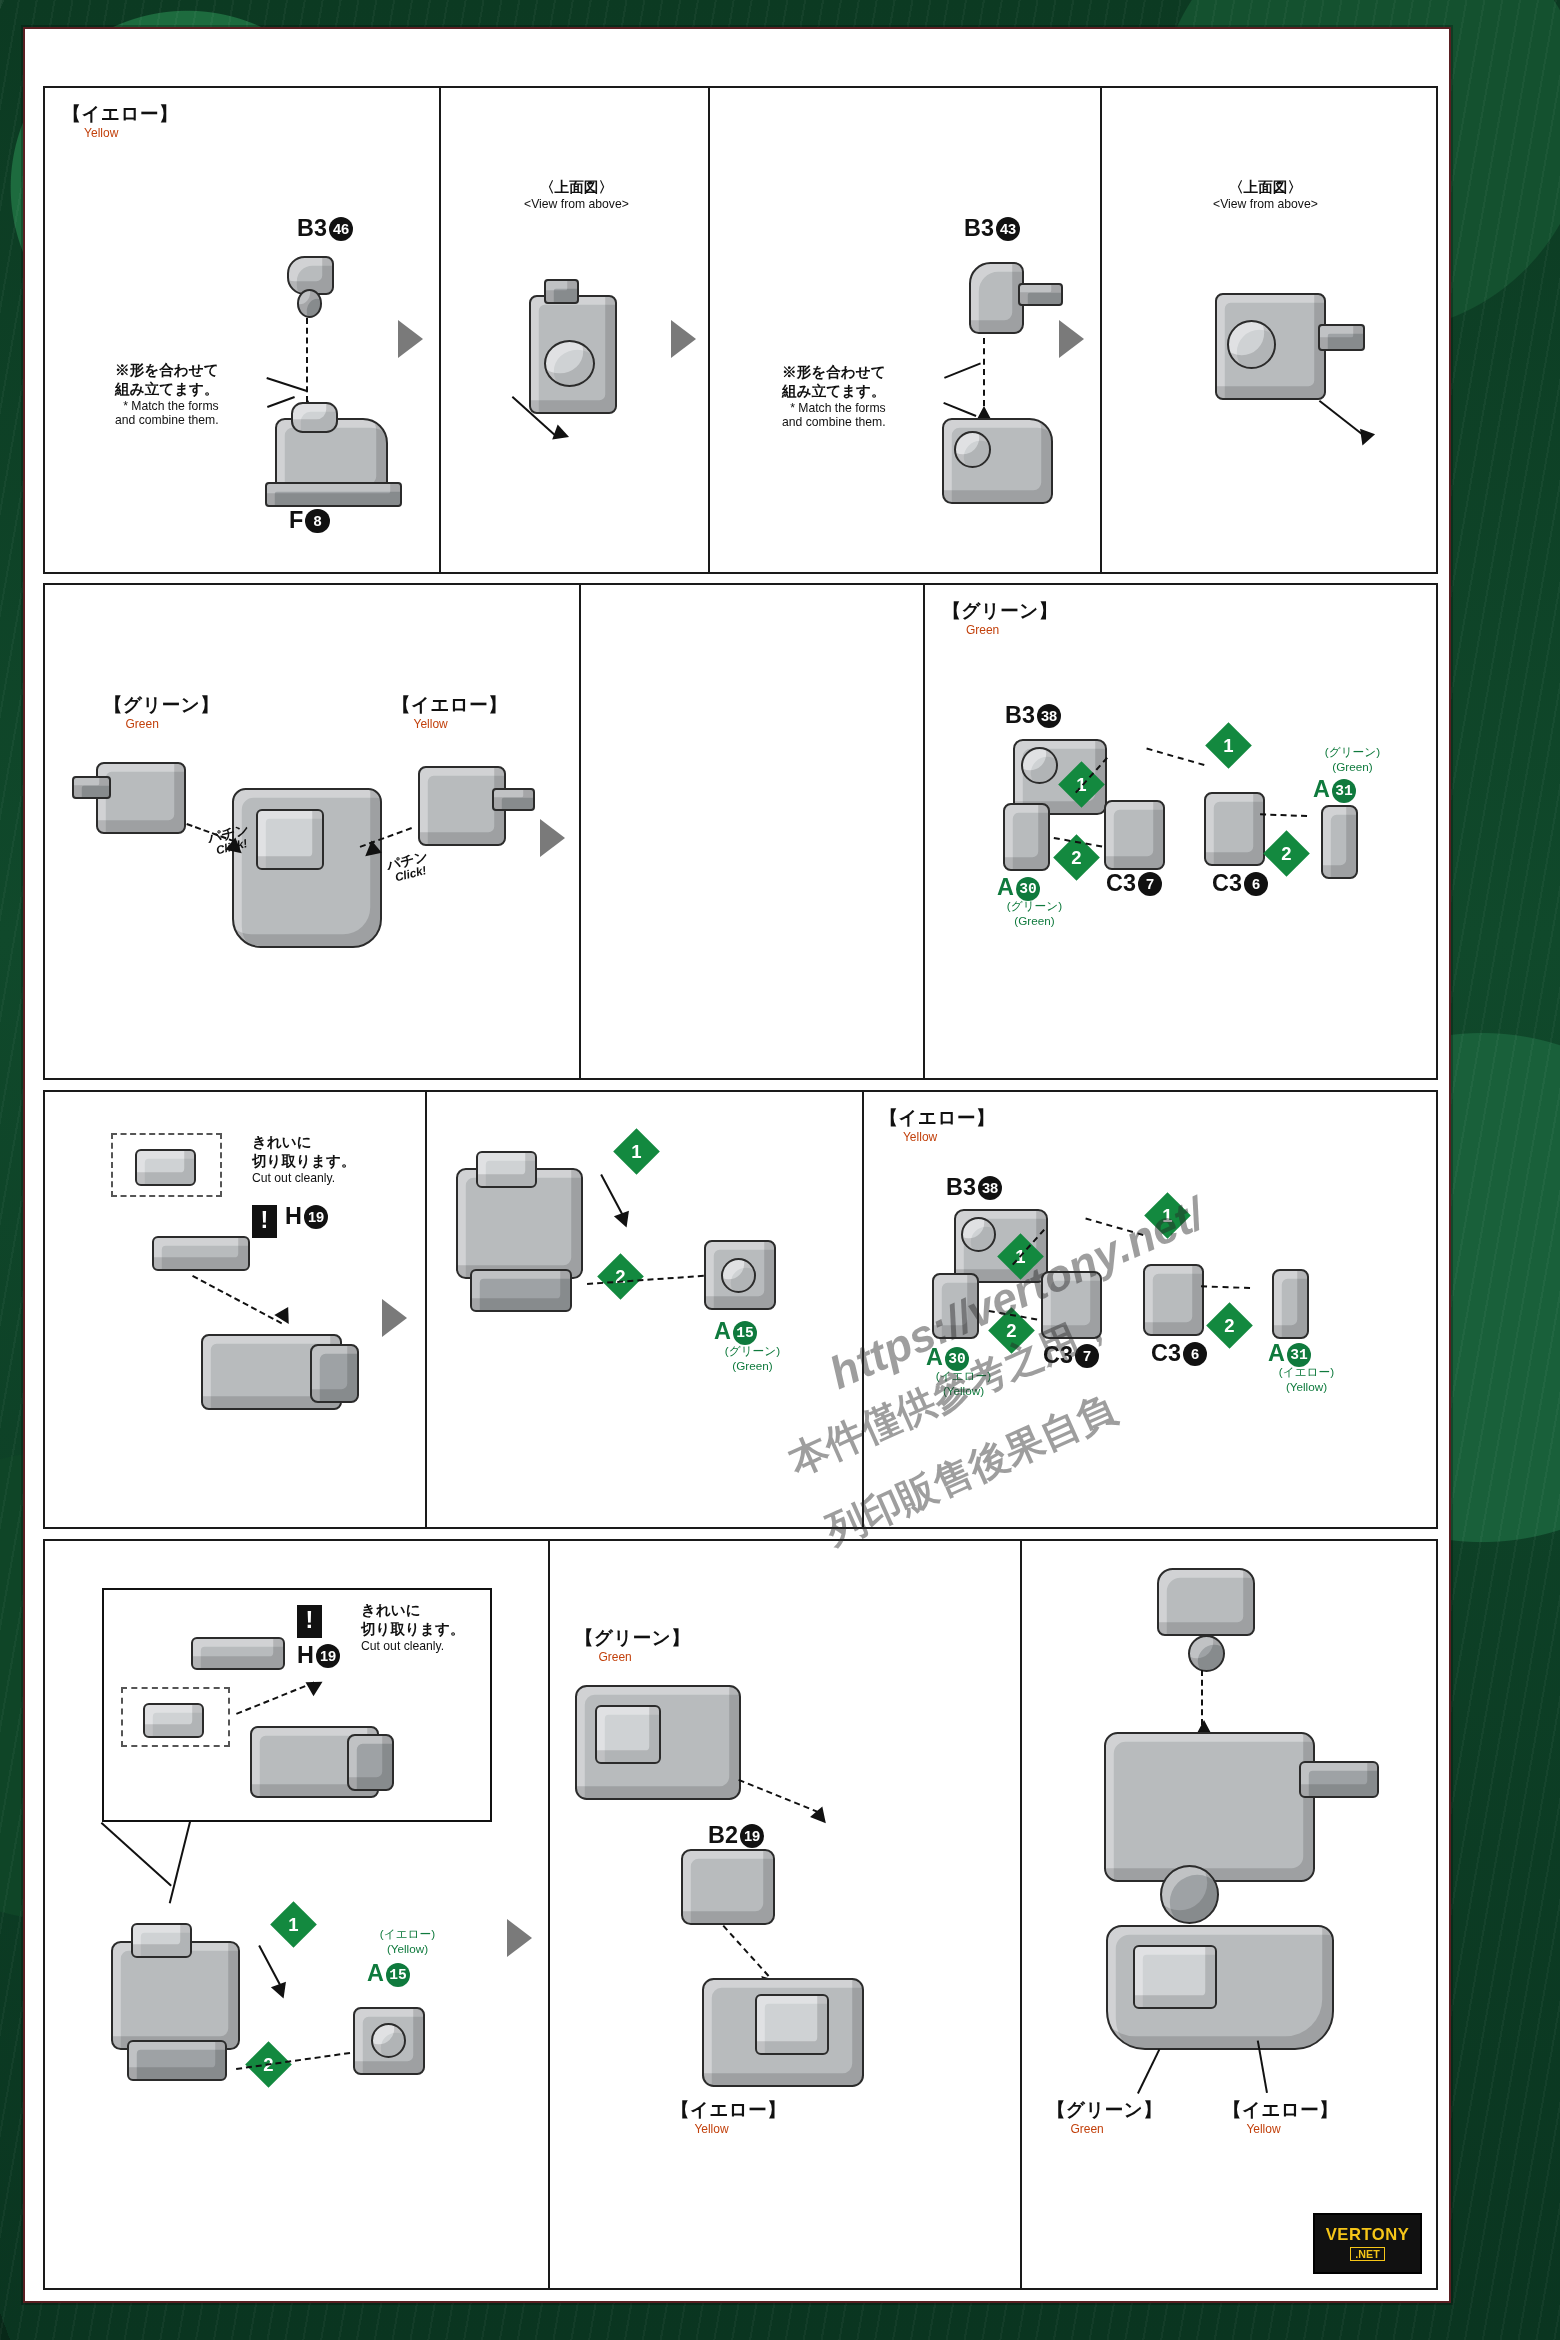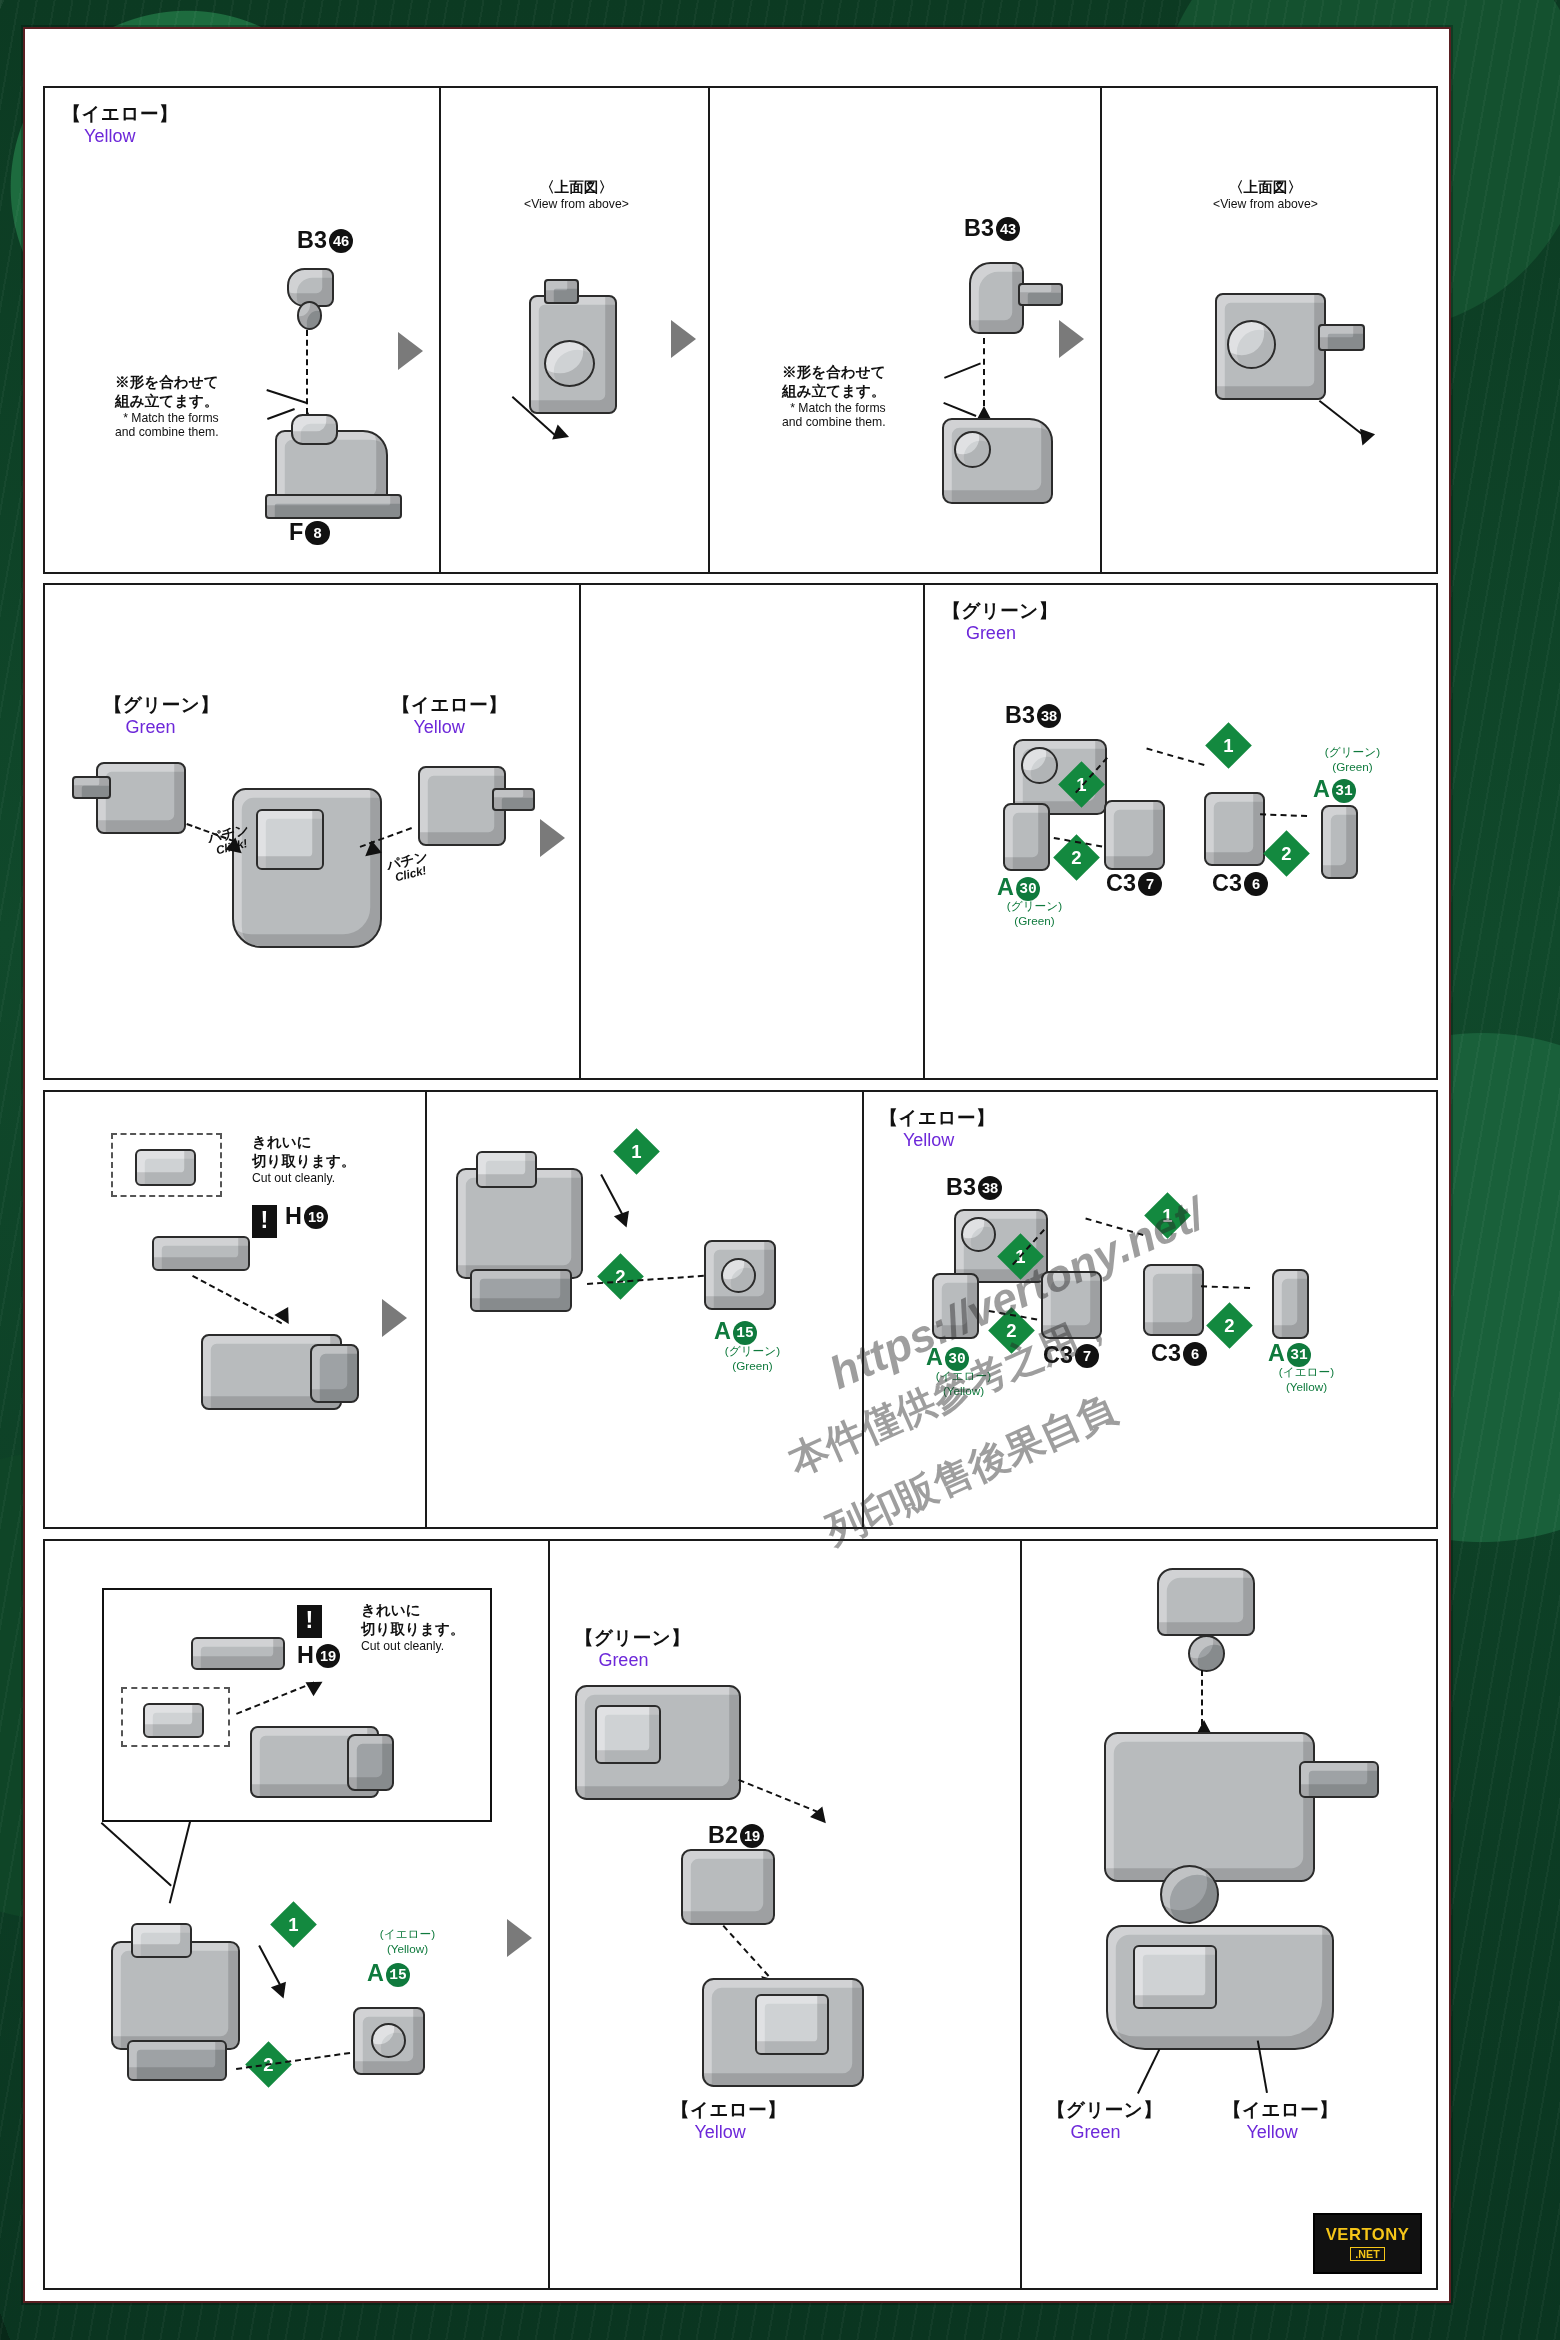--- a/index.html
+++ b/index.html
@@ -33,21 +33,21 @@
     box-shadow:0 0 0 2px rgba(0,0,0,0.25);
   }
   .sheet{position:absolute;inset:9.8px;}
 
   
   .row{position:absolute;box-sizing:border-box;border:2px solid #1a1a1a;background:#fff;}
   .cell{position:absolute;box-sizing:border-box;}
   .vdiv{position:absolute;top:0;bottom:0;width:0;border-left:2px solid #1a1a1a;}
 
   .jp{font-size:18.5px;font-weight:bold;color:#111;letter-spacing:0.5px;}
-  .en{font-size:18px;color:#6d28d9;}
+  .en{font-size:12px;color:#c2410c;}
   .jp-sm{font-size:14.6px;font-weight:bold;color:#111;}
   .en-sm{font-size:12.2px;color:#111;}
   .center{text-align:center;}
 
   .label-block{position:absolute;}
 
   
   .partcode{position:absolute;font-size:23.4px;font-weight:bold;color:#111;white-space:nowrap;}
   .partcode .num{
     display:inline-block;width:24.4px;height:24.4px;line-height:24.4px;
@@ -111,21 +111,21 @@
     <div class="row" style="left:7.8px;top:47px;width:1395px;height:488px;">
       <div class="vdiv" style="left:394px;"></div>
       <div class="vdiv" style="left:663px;"></div>
       <div class="vdiv" style="left:1055px;"></div>
 
       <div class="label-block" style="left:17.6px;top:13.7px;">
         <div class="jp">【イエロー】</div>
         <div class="en" style="margin-left:21.5px;">Yellow</div>
       </div>
 
-      <div class="cell" style="left:0;top:12px;width:394px;height:480px;">
+      <div class="cell" style="left:0;top:0;width:394px;height:480px;">
         <div class="partcode" style="left:252px;top:127px;">
           <span>B3</span><span class="num">46</span>
         </div>
 
         <div class="part" style="left:242px;top:168px;width:43px;height:35px;border-radius:17.6px 7.8px 7.8px 17.6px;"></div>
         <div class="part round dark" style="left:252px;top:201px;width:21.5px;height:25px;"></div>
 
         <div class="dash" style="left:263px;top:230px;width:84px;transform:rotate(90deg);"></div>
         <div class="arrowhead" style="left:255px;top:312px;"></div>
 

